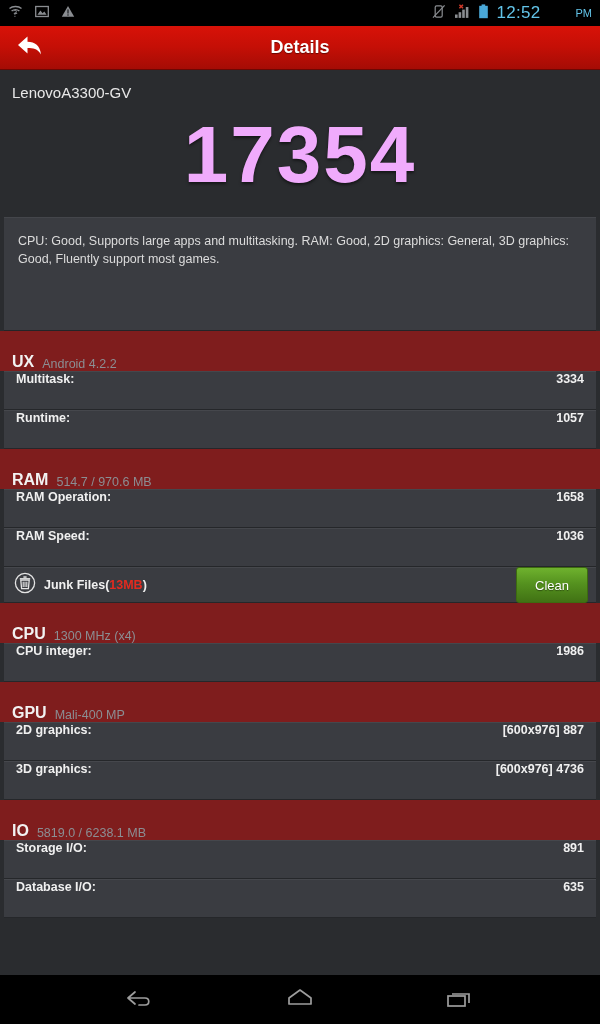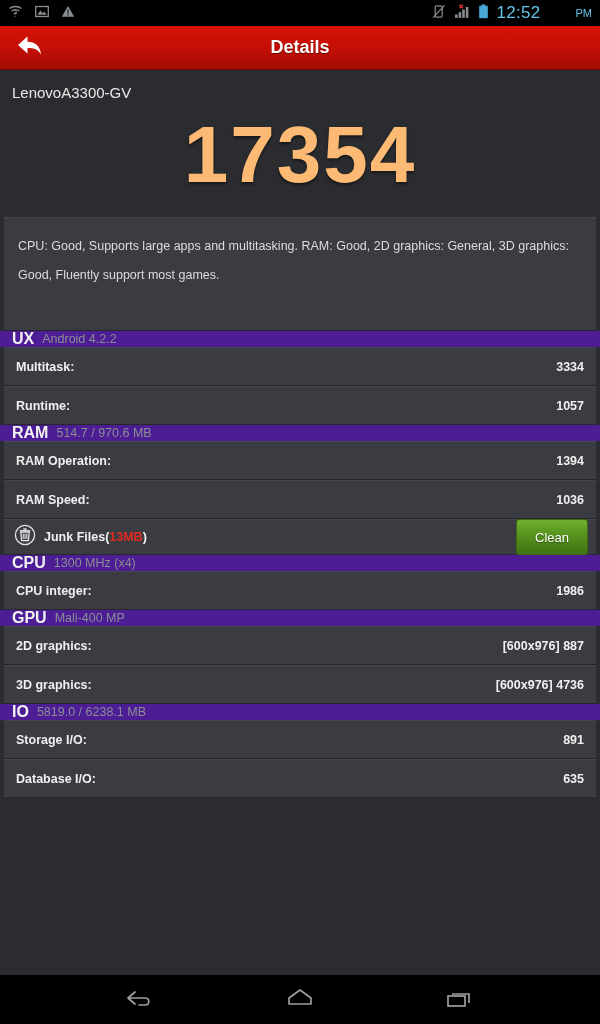--- a/index.html
+++ b/index.html
@@ -57,55 +57,55 @@
     flex: 1 1 auto;
     background: #2a2c2f;
     overflow: hidden;
   }
   .device-name {
     color: #e8e8e8; font-size: 15px;
     padding: 14px 0 0 12px;
   }
   .score {
     text-align: center;
-    color: #fdba74;
+    color: #f0abfc;
     font-size: 80px;
     font-weight: bold;
     letter-spacing: 2px;
     line-height: 92px;
     padding: 8px 12px 6px;
     text-shadow: 0 2px 3px rgba(0,0,0,.5);
   }
   .desc-panel {
     margin: 10px 4px 0 4px;
     background: #3a3c41;
     border-top: 1px solid #44464b;
     border-bottom: 1px solid #232528;
     height: 114px;
     padding: 14px 14px 0 14px;
   }
   .desc-text {
-    color: #dcdcdc; font-size: 12.5px; line-height: 29px;
+    color: #dcdcdc; font-size: 12.5px; line-height: 18px;
   }
 
   
   .section-header {
-    background: #4c1d95;
-    height: 16px;
-    display: flex; align-items: center;
+    background: #7f1d1d;
+    height: 40px;
+    display: flex; align-items: flex-end;
     padding: 0 0 0 12px;
   }
   .sec-name { color: #f2f2f2; font-size: 16px; font-weight: bold; }
   .sec-sub  { color: #8b8e93; font-size: 12.5px; margin-left: 8px; }
 
   .row {
     margin: 0 4px;
     background: #3a3c41;
     height: 39px;
-    display: flex; align-items: center;
+    display: flex; 
     padding: 0 12px;
     border-top: 1px solid #45474c;
     border-bottom: 1px solid #25272a;
   }
   .row + .row { border-top: 1px solid #45474c; }
   .row-label { color: #f0f0f0; font-size: 12.5px; font-weight: bold; }
   .row-value { margin-left: auto; color: #f0f0f0; font-size: 12.5px; font-weight: bold; }
 
   .junk-row {
     margin: 0 4px;
@@ -237,21 +237,21 @@
       <span class="row-label">Runtime:</span>
       <span class="row-value">1057</span>
     </div>
 
     <div class="section-header">
       <span class="sec-name">RAM</span>
       <span class="sec-sub">514.7 / 970.6 MB</span>
     </div>
     <div class="row">
       <span class="row-label">RAM Operation:</span>
-      <span class="row-value">1394</span>
+      <span class="row-value">1658</span>
     </div>
     <div class="row">
       <span class="row-label">RAM Speed:</span>
       <span class="row-value">1036</span>
     </div>
     <div class="junk-row">
       <span>
         <svg width="22" height="22" viewBox="0 0 22 22">
           <circle cx="11" cy="11" r="9.6" fill="none" stroke="#e4e4e4" stroke-width="1.3"></circle>
           <rect x="5.8" y="6.1" width="10.4" height="1.5" fill="#e4e4e4"></rect>

